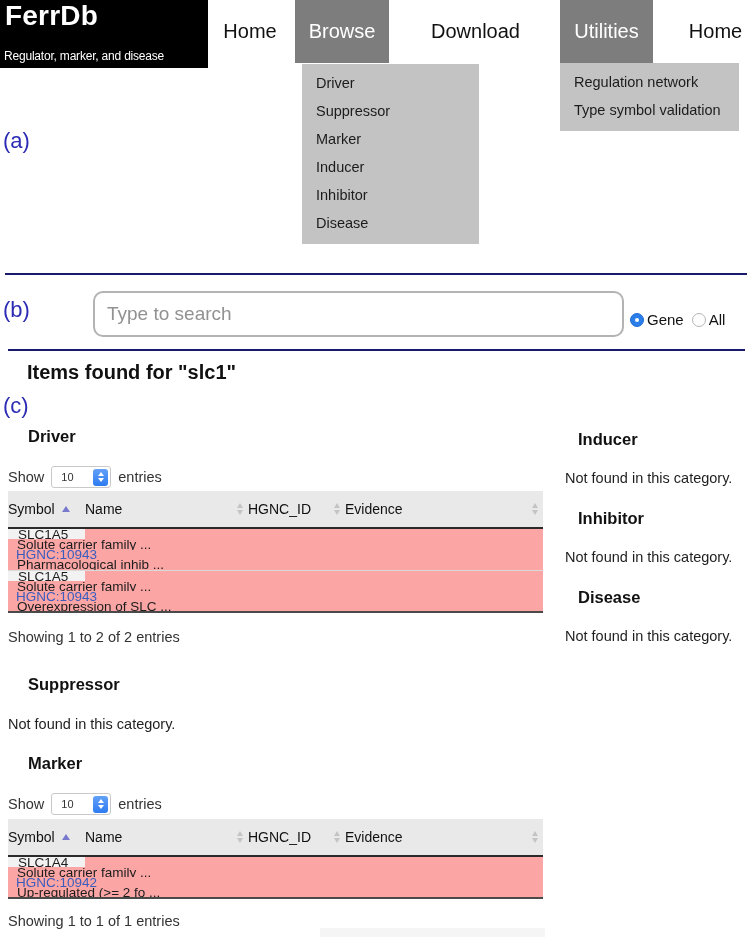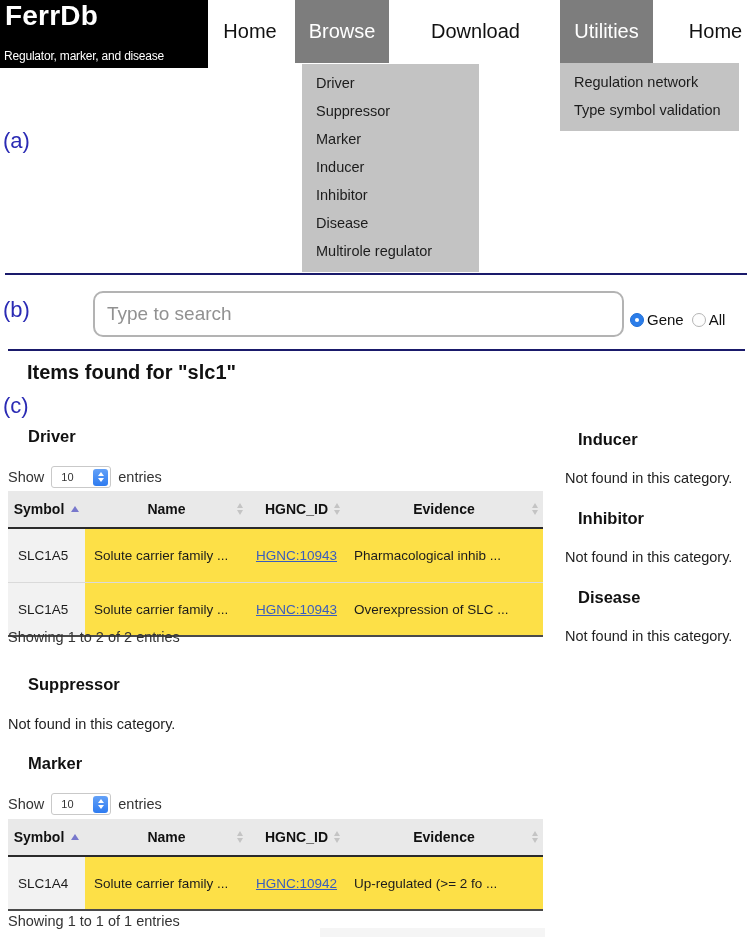--- a/index.html
+++ b/index.html
@@ -60,23 +60,23 @@
   .pagesize .num { flex:1; font-size:11px; color:#333; padding-left:9px; }
   .stepper { width:15px; height:17px; margin-right:2px; border-radius:3px;
              background:linear-gradient(#63a1f8,#2e7bf0); display:flex; flex-direction:column;
              align-items:center; justify-content:center; gap:2px; }
   .tri-up   { width:0; height:0; border-left:3px solid transparent; border-right:3px solid transparent; border-bottom:4px solid #fff; }
   .tri-down { width:0; height:0; border-left:3px solid transparent; border-right:3px solid transparent; border-top:4px solid #fff; }
 
   .dtable { position:absolute; left:8px; width:535px; }
   .tr { display:flex; width:100%; }
   .thead { background:#e9e9e9; border-bottom:2px solid #2a2a2a; height:38px; }
-  .th { position:relative; display:flex; align-items:center; justify-content:center;
-        font-size:14px; font-weight:bold; color:#111; cursor:pointer; }
-  .tbody-row { height:54px; background:#fde047; border-bottom:1px solid #dadada; }
+  .th { position:relative; display:flex; align-items:center; 
+        font-size:14px; font-weight:normal; color:#111; cursor:pointer; }
+  .tbody-row { height:42px; background:#fca5a5; border-bottom:1px solid #dadada;flex-direction:column; }
   .tbody-row.last { border-bottom:2px solid #4a4a4a; }
   .td { display:flex; align-items:center; font-size:13.5px; color:#1c1c1c; overflow:hidden; white-space:nowrap; }
   .c1 { width:77px; }  .c2 { width:163px; } .c3 { width:97px; } .c4 { width:198px; }
   .td.c1 { padding-left:10px; background:#f2f2f2; }
   .td.c2, .td.c4 { padding-left:9px; }
   .td.c3 { justify-content:center; }
   .link { color:#3a5dbd; text-decoration:underline; cursor:pointer; }
 
   .sort-asc { width:0; height:0; margin-left:7px; border-left:4px solid transparent;
               border-right:4px solid transparent; border-bottom:6px solid #7878cc; }
@@ -104,21 +104,20 @@
   <div class="nav-item nav-utilities active">Utilities</div>
   <div class="nav-item nav-help">Home</div>
 
   <div class="dropdown dd-browse">
     <div class="dd-item">Driver</div>
     <div class="dd-item">Suppressor</div>
     <div class="dd-item">Marker</div>
     <div class="dd-item">Inducer</div>
     <div class="dd-item">Inhibitor</div>
     <div class="dd-item">Disease</div>
-    <div class="dd-item">Multirole regulator</div>
   </div>
 
   <div class="dropdown dd-utilities">
     <div class="dd-item">Regulation network</div>
     <div class="dd-item">Type symbol validation</div>
   </div>
 
   <div class="ann ann-a">(a)</div>
   <div class="divider divider-1"></div>
 

